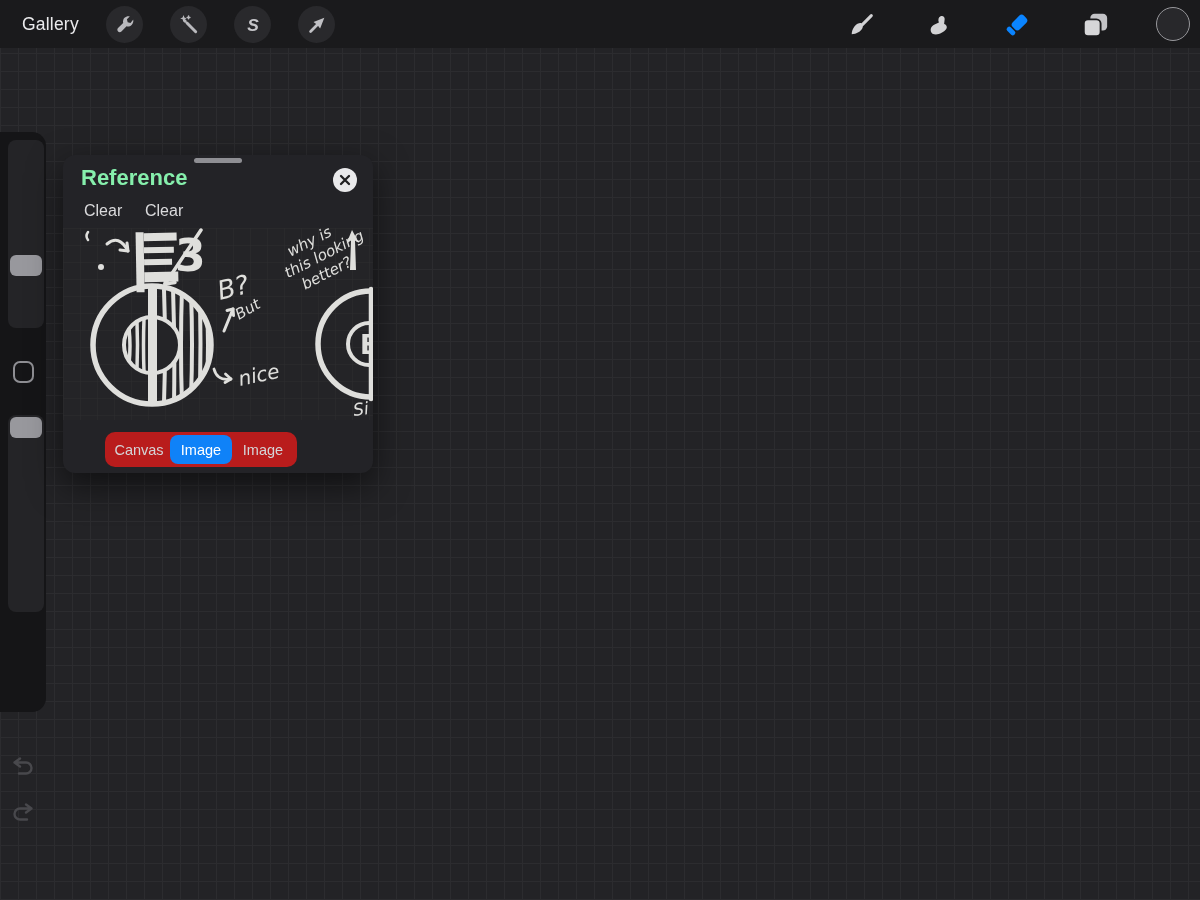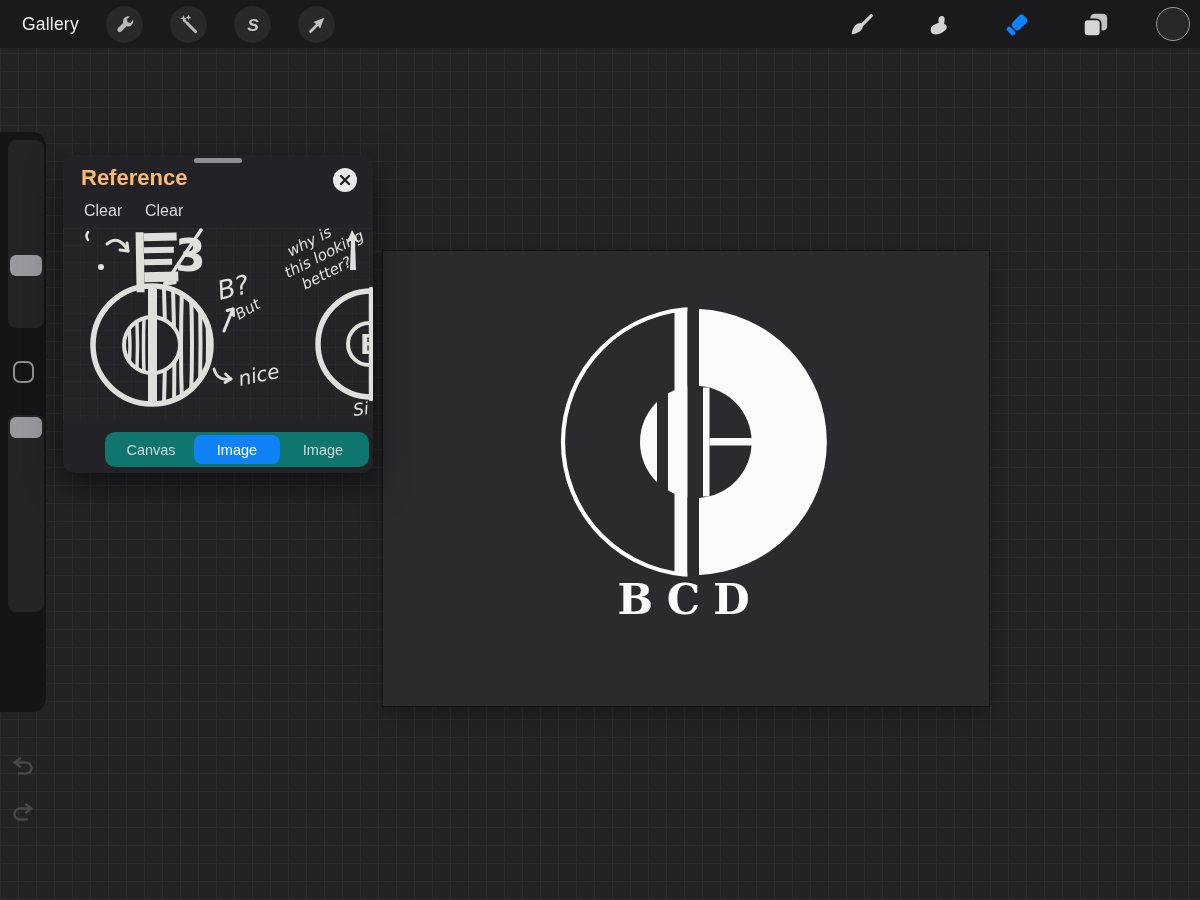--- a/index.html
+++ b/index.html
@@ -35,28 +35,28 @@
   .handle-opacity { top:285px; }
   .modify-btn { position:absolute; left:13px; top:229px; width:21px; height:22px;
     border:2.5px solid #8e8e93; border-radius:7px; background:transparent; }
   .hist-btn { position:absolute; left:9px; width:28px; height:26px; }
 
   
   .ref-panel { position:absolute; left:63px; top:155px; width:310px; height:318px;
     background:#232327; border-radius:12px; box-shadow:0 12px 34px rgba(0,0,0,.55); z-index:35; }
   .drag-handle { position:absolute; left:131px; top:3px; width:48px; height:5px;
     background:#8e8e93; border-radius:3px; }
-  .ref-title { position:absolute; left:18px; top:10px; color:#fdba74; font-size:22px; font-weight:bold; }
+  .ref-title { position:absolute; left:18px; top:10px; color:#86efac; font-size:22px; font-weight:bold; }
   .ref-close { position:absolute; left:270px; top:13px; width:24px; height:24px; border-radius:50%;
     background:#e9e9eb; display:flex; align-items:center; justify-content:center; }
   .ref-action { position:absolute; top:47px; color:#dadadc; font-size:16px; }
   .ref-clear { left:21px; } .ref-import { left:82px; }
   .ref-image { position:absolute; left:0; top:73px; width:310px; height:192px; overflow:hidden; background:#242427; }
-  .seg-ctrl { position:absolute; left:42px; top:277px; width:264px; height:35px;
-    background:#0f766e; border-radius:10px; display:flex; padding:3px; }
+  .seg-ctrl { position:absolute; left:42px; top:277px; width:192px; height:35px;
+    background:#b91c1c; border-radius:10px; display:flex; padding:3px; }
   .seg { flex:1; display:flex; align-items:center; justify-content:center;
     color:#d4d4d7; font-size:14.5px; border-radius:8px; }
   .seg.active { background:#0f82f8; color:#ffffff; }
 
   
   .canvas { position:absolute; left:383px; top:251px; width:606px; height:455px;
     background:#2b2b2d; box-shadow:0 0 0 1px rgba(0,0,0,.35), 0 8px 22px rgba(0,0,0,.28); z-index:10; }
   .logo-svg { position:absolute; left:163px; top:41px; }
 
   svg { display:block; }
@@ -128,43 +128,20 @@
     <div class="tb-plain" style="left:1077px">
       <svg width="28" height="28" viewBox="0 0 30 30">
         <rect x="10" y="3" width="18" height="18" rx="4.5" fill="#c3c3c6"></rect>
         <rect x="3" y="9" width="18" height="18" rx="4.5" fill="#d6d6d8" stroke="#1a1a1c" stroke-width="2"></rect>
       </svg>
     </div>
 
     <div class="color-swatch"></div>
   </div>
 
-  <div class="canvas">
-    <svg class="logo-svg" width="300" height="335" viewBox="0 0 300 335">
-
-      <path d="M 150 17 A 133 133 0 0 0 150 283" fill="none" stroke="#fbfbfb" stroke-width="4.2"></path>
-
-      <rect x="128.5" y="18.5" width="13" height="263" fill="#fbfbfb"></rect>
-
-      <path d="M 150 94 A 56 56 0 0 0 150 206 Z" fill="#fbfbfb"></path>
-
-      <rect x="111" y="88" width="11" height="124" fill="#2b2b2d"></rect>
-
-      <rect x="141.5" y="12" width="11.5" height="276" fill="#2b2b2d"></rect>
-
-      <path d="M 153 17.1 A 133 133 0 0 1 153 282.9 Z" fill="#fbfbfb"></path>
-
-      <path d="M 153 94.1 A 56 56 0 0 1 153 205.9 Z" fill="#2b2b2d"></path>
-
-      <rect x="157" y="95.5" width="6.5" height="109" fill="#fbfbfb"></rect>
-      <rect x="163.5" y="146" width="43" height="7.5" fill="#fbfbfb"></rect>
-
-      <text x="144" y="322" text-anchor="middle" font-family="DejaVu Serif, Liberation Serif, serif" font-weight="bold" font-size="42" letter-spacing="13" fill="#fbfbfb">BCD</text>
-    </svg>
-  </div>
 
   <div class="sidebar">
     <div class="slider-track track-size"></div>
     <div class="slider-handle handle-size"></div>
     <div class="modify-btn"></div>
     <div class="slider-track track-opacity"></div>
     <div class="slider-handle handle-opacity"></div>
 
     <div class="hist-btn" style="top:621px">
       <svg width="28" height="26" viewBox="0 0 28 24">

